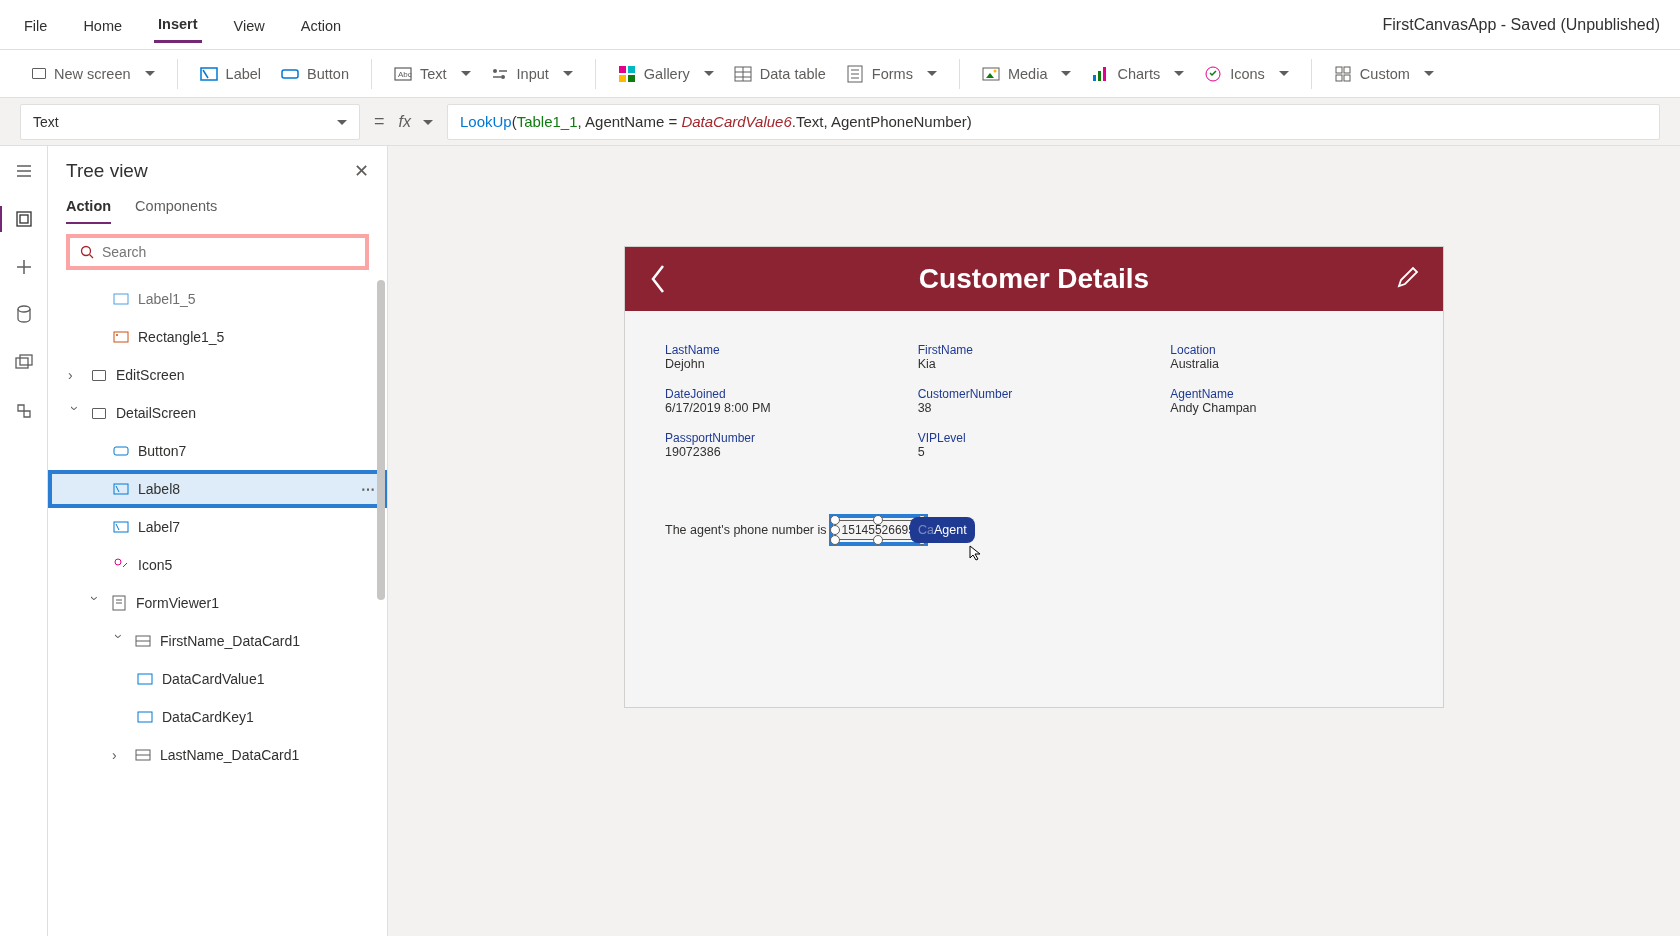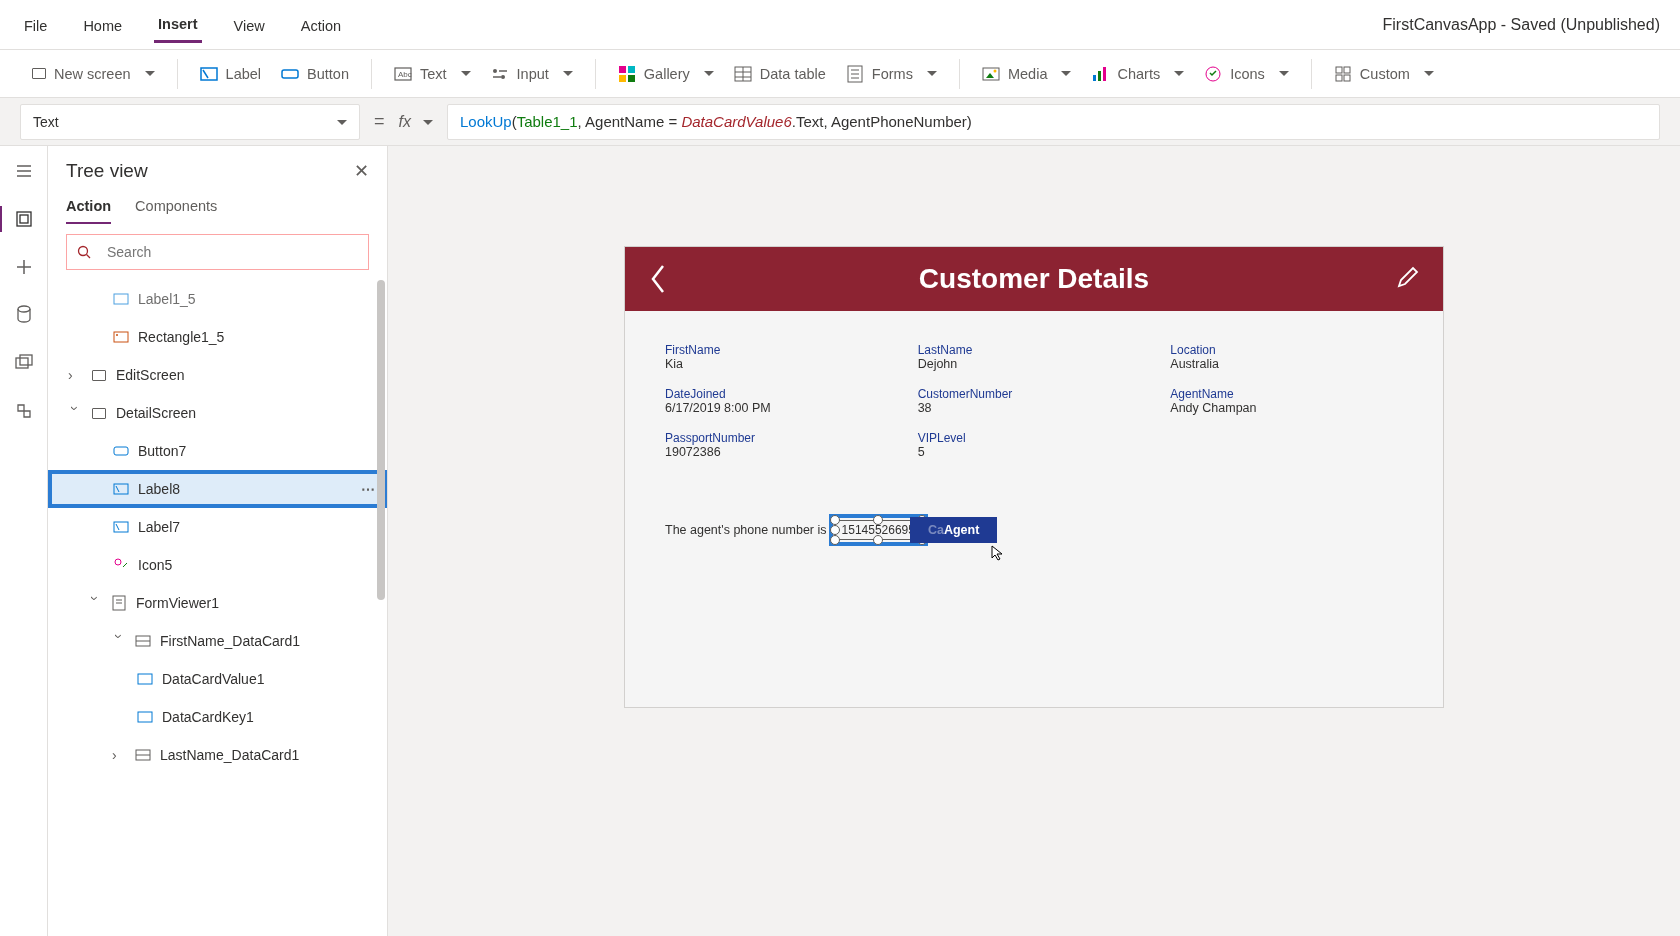--- a/index.html
+++ b/index.html
@@ -40,21 +40,21 @@
   .left-rail .active-ind::before { content:""; position:absolute; left:-14px; top:-2px; width:3px; height:26px; background:#742774; }
 
   
   .tree-panel { width: 340px; background: #fff; border-right: 1px solid #e1dfdd; display:flex; flex-direction:column; position:relative;}
   .tree-header { padding: 14px 18px 6px; display:flex; align-items:center; justify-content:space-between;}
   .tree-header h2 { font-size: 19px; font-weight: 400; }
   .tree-close { font-size: 18px; color:#605e5c; cursor:pointer; }
   .tree-tabs { display:flex; gap:24px; padding: 0 18px; }
   .tree-tab { font-size:14.5px; padding:10px 0 8px; cursor:pointer; color:#605e5c;}
   .tree-tab.active { color:#323130; font-weight:600; border-bottom:2px solid #742774;}
-  .tree-search { margin: 10px 18px; height:36px; border:1px solid #fca5a5; display:flex; align-items:center; padding:0 10px; gap:16px;}
+  .tree-search { margin: 10px 18px; height:36px; border:4px solid #fca5a5; display:flex; align-items:center; padding:0 10px; gap:8px;}
   .tree-search input { border:none; outline:none; flex:1; font-size:14px; }
 
   .tree-body { flex:1; overflow:auto; position:relative;}
   .tree-row { height:38px; display:flex; align-items:center; gap:8px; padding-left: 20px; padding-right:10px; font-size:14px; color:#323130; cursor:pointer; position:relative;}
   .tree-row.selected { background:#deecf9; }
   .tree-row .chev { width:14px; color:#605e5c; }
   .tree-row .shape-ic { width:18px; height:18px; display:inline-flex; align-items:center; justify-content:center; color:#0078d4;}
   .tree-row .more { margin-left:auto; letter-spacing:2px; color:#605e5c; font-weight:bold;}
   .indent-1 { padding-left: 40px; }
   .indent-2 { padding-left: 64px; }
@@ -76,21 +76,21 @@
   .agent-line { margin: 50px 0 0 20px; font-size:12.5px; color:#323130; display:flex; align-items:center; gap:2px;}
 
   .sel-box { position:relative; display:inline-block; }
   .sel-outline { border:4px solid #2b7cd3; padding:2px; position:relative; display:inline-block;}
   .sel-inner { border:1px solid #605e5c; padding:2px 6px; font-size:12px; background:#f5f5f5; display:inline-block; position:relative;}
   .handle { width:10px; height:10px; background:#fff; border:1px solid #605e5c; border-radius:50%; position:absolute; }
   .h-nw { top:-6px; left:-6px;} .h-n { top:-6px; left:calc(50% - 5px);} .h-ne { top:-6px; right:-6px;}
   .h-w { top:calc(50% - 5px); left:-6px;} .h-e { top:calc(50% - 5px); right:-6px;}
   .h-sw { bottom:-6px; left:-6px;} .h-s { bottom:-6px; left:calc(50% - 5px);} .h-se { bottom:-6px; right:-6px;}
 
-  .call-btn { background:#1f3a93; color:#fff; font-size:12.5px; font-weight:700; padding:6px 18px; border-radius:0; display:inline-block; margin-left:-20px; position:relative; z-index:0;}
+  .call-btn { background:#1f3a93; color:#fff; font-size:12.5px; font-weight:400; padding:6px 8px; border-radius:8px; display:inline-block; margin-left:-20px; position:relative; z-index:0;}
 
   .chev-down::after{content:"";display:inline-block;border-left:5px solid transparent;border-right:5px solid transparent;border-top:5px solid #605e5c;margin-left:6px;vertical-align:middle;}
   .screen-box { width:14px; height:11px; border:1.5px solid #605e5c; display:inline-block; border-radius:1px;}
   svg { display:block; }
 </style>
 </head>
 <body>
 
 <div class="top-menu">
   <span class="menu-item">File</span>
@@ -434,26 +434,26 @@
         <span class="edit">
             <svg width="26" height="26" viewBox="0 0 26 26">
               <path d="M4 20 L6 14 L18 2 L22 6 L10 18 Z" fill="none" stroke="#fff" stroke-width="1.8"></path>
             </svg>
           </span>
       </div>
 
       <div class="card-body">
         <div class="fields">
           <div>
+            <div class="field-label">LastName</div>
+            <div class="field-value">Dejohn</div>
+          </div>
+          <div>
             <div class="field-label">FirstName</div>
             <div class="field-value">Kia</div>
-          </div>
-          <div>
-            <div class="field-label">LastName</div>
-            <div class="field-value">Dejohn</div>
           </div>
           <div>
             <div class="field-label">Location</div>
             <div class="field-value">Australia</div>
           </div>
           <div>
             <div class="field-label">DateJoined</div>
             <div class="field-value">6/17/2019 8:00 PM</div>
           </div>
           <div>

